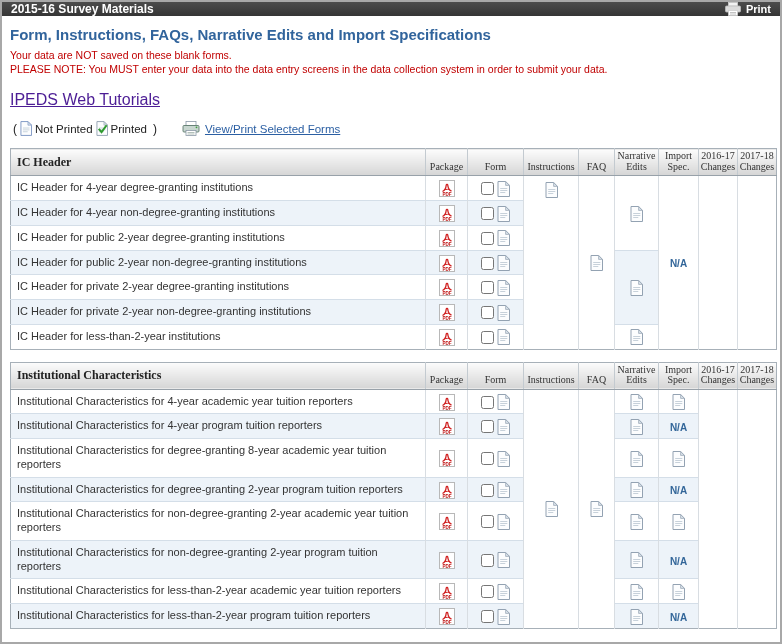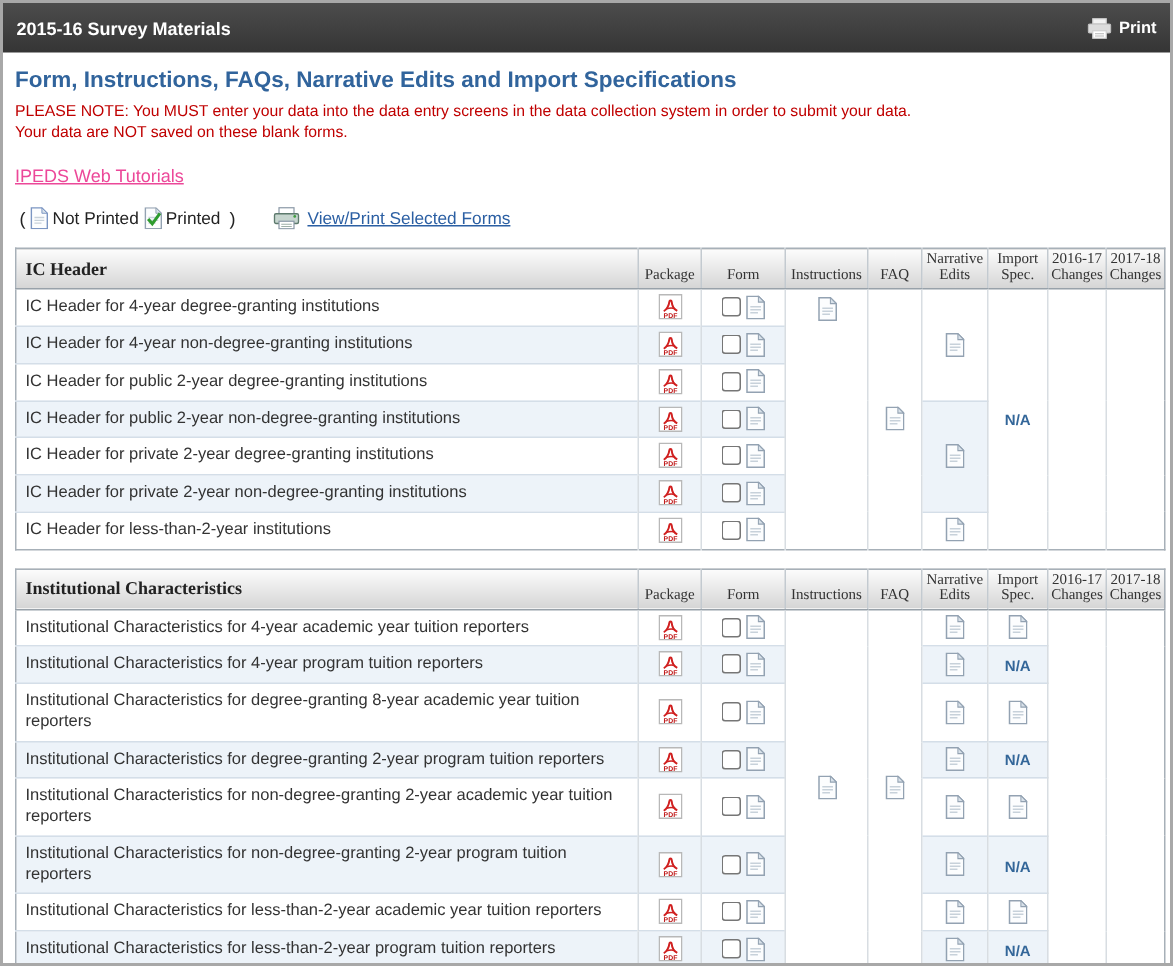--- a/index.html
+++ b/index.html
@@ -1,24 +1,24 @@
 <!DOCTYPE html>
 <html><head>
 <meta charset="utf-8">
 <style>
   html,body{margin:0;padding:0;background:#fff;}
   body{width:782px;height:644px;overflow:hidden;font-family:"Liberation Sans",sans-serif;}
   .page{width:782px;height:644px;box-sizing:border-box;border:2px solid #a8a8a8;background:#fff;overflow:hidden;}
-  .topbar{height:33px;background:linear-gradient(#4c4c4c,#353535);color:#fff;display:flex;align-items:center;justify-content:space-between;padding:0 9px;}
+  .topbar{height:14px;background:linear-gradient(#4c4c4c,#353535);color:#fff;display:flex;align-items:center;justify-content:space-between;padding:0 9px;}
   .tb-title{font-size:12px;font-weight:bold;}
   .print-btn{display:flex;align-items:center;gap:5px;font-size:11px;font-weight:bold;cursor:pointer;}
   .content{padding:2px 8px 4px 8px;}
   .heading{font-size:15px;font-weight:bold;color:#31649c;margin:8px 0 5px 0;}
   .note{color:#c00000;font-size:10.5px;line-height:1.35;}
-  .tutorials{display:inline-block;margin-top:15px;color:#ec4899;font-size:12px;text-decoration:underline;cursor:pointer;}
+  .tutorials{display:inline-block;margin-top:15px;color:#4c1d95;font-size:16px;text-decoration:underline;cursor:pointer;}
   .legend-row{margin-top:12px;font-size:12px;color:#222;display:flex;align-items:center;white-space:nowrap;}
   .legend-row .paren{margin:0 3px;}
   .legend-label{margin:0 3px 0 3px;font-size:11.5px;}
   .viewprint{color:#2b5fa3;text-decoration:underline;margin-left:5px;font-size:11.5px;cursor:pointer;}
   .vp-icon{margin-left:22px;cursor:pointer;}
   .max-text{margin-right:4px;}
   table.mat{border-collapse:collapse;width:766px;table-layout:fixed;margin:12px 0 0 0;border:1px solid #a7b0b8;}
   table.mat thead th{background:linear-gradient(#fcfcfc,#d5d5d5);font-family:"Liberation Serif",serif;font-weight:normal;font-size:10px;color:#333;text-align:center;vertical-align:bottom;padding:2px 1px 3px 1px;line-height:1.05;border-bottom:1px solid #98a1a9;border-left:1px solid #c3cad0;height:17px;}
   table.mat thead th.sec{text-align:left;font-weight:bold;font-size:12px;padding-left:6px;border-left:none;color:#222;vertical-align:middle;}
   table.mat tbody td{border-left:1px solid #d8dde2;border-top:1px solid #d4dee8;vertical-align:middle;background:transparent;}
@@ -81,22 +81,22 @@
         </svg>
       <span>Print</span>
     </span>
   </div>
 
   <div class="content">
 
     <div class="heading">Form, Instructions, FAQs, Narrative Edits and Import Specifications</div>
 
     <div class="note">
+      <div>Your data are NOT saved on these blank forms.</div>
       <div>PLEASE NOTE: You MUST enter your data into the data entry screens in the data collection system in order to submit your data.</div>
-      <div>Your data are NOT saved on these blank forms.</div>
     </div>
 
     <a class="tutorials">IPEDS Web Tutorials</a>
 
     <div class="legend-row">
       <span class="paren">(</span>
       <svg class="doc legend-doc" width="12" height="15">
           <use href="#i-doc"></use>
         </svg>
       <span class="legend-label">Not Printed</span>

